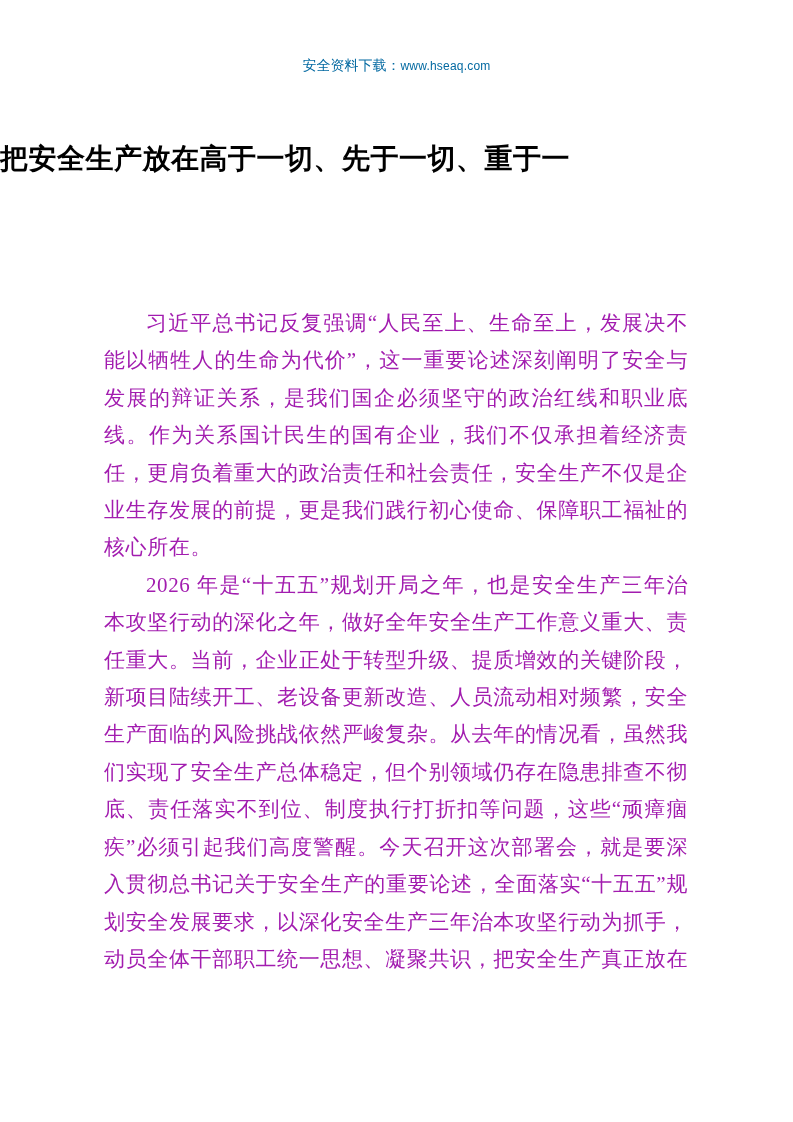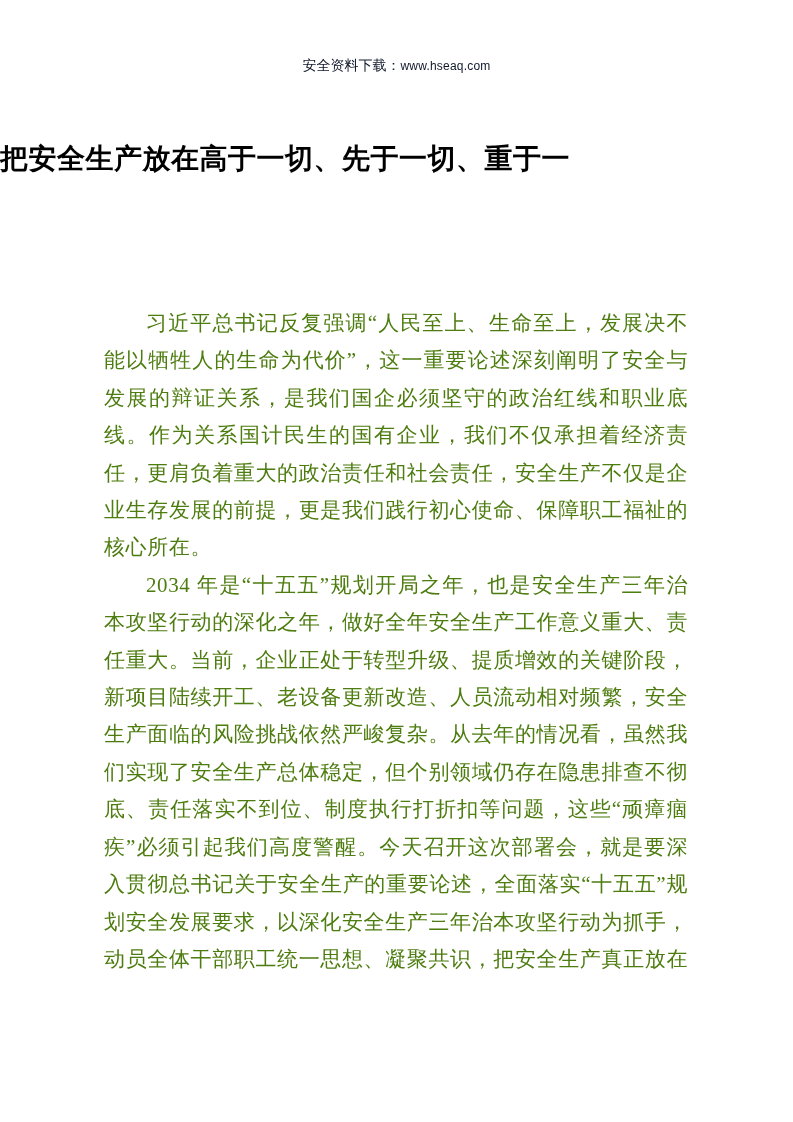--- a/index.html
+++ b/index.html
@@ -49,43 +49,43 @@
   }
   .doc-body {
     position: absolute;
     top: 305px;
     left: 104px;
     width: 584px;
     font-family: "Liberation Serif", serif;
     font-size: 21px;
     line-height: 37.4px;
     letter-spacing: 0.6px;
-    color: #4d7c0f;
+    color: #a21caf;
     text-align: justify;
   }
   .doc-body p {
     margin: 0;
     padding: 0;
     text-indent: 2em;
   }
   .doc-body p.cut-at-page-end {
     text-align-last: justify;
   }
 </style>
 </head>
 <body>
 
 <div class="page">
 
-  <div class="doc-header" style="color: #0f172a;">
+  <div class="doc-header" style="color: #0369a1;">
     <span>安全资料下载：</span><span class="site-url">www.hseaq.com</span>
   </div>
 
   <h1 class="doc-title">
     <span class="tline">把安全生产放在高于一切、先于一切、重于一</span>
   </h1>
 
   <div class="doc-body">
     <p>习近平总书记反复强调“人民至上、生命至上，发展决不能以牺牲人的生命为代价”，这一重要论述深刻阐明了安全与发展的辩证关系，是我们国企必须坚守的政治红线和职业底线。作为关系国计民生的国有企业，我们不仅承担着经济责任，更肩负着重大的政治责任和社会责任，安全生产不仅是企业生存发展的前提，更是我们践行初心使命、保障职工福祉的核心所在。</p>
-    <p class="cut-at-page-end">2034 年是“十五五”规划开局之年，也是安全生产三年治本攻坚行动的深化之年，做好全年安全生产工作意义重大、责任重大。当前，企业正处于转型升级、提质增效的关键阶段，新项目陆续开工、老设备更新改造、人员流动相对频繁，安全生产面临的风险挑战依然严峻复杂。从去年的情况看，虽然我们实现了安全生产总体稳定，但个别领域仍存在隐患排查不彻底、责任落实不到位、制度执行打折扣等问题，这些“顽瘴痼疾”必须引起我们高度警醒。今天召开这次部署会，就是要深入贯彻总书记关于安全生产的重要论述，全面落实“十五五”规划安全发展要求，以深化安全生产三年治本攻坚行动为抓手，动员全体干部职工统一思想、凝聚共识，把安全生产真正放在</p>
+    <p class="cut-at-page-end">2026 年是“十五五”规划开局之年，也是安全生产三年治本攻坚行动的深化之年，做好全年安全生产工作意义重大、责任重大。当前，企业正处于转型升级、提质增效的关键阶段，新项目陆续开工、老设备更新改造、人员流动相对频繁，安全生产面临的风险挑战依然严峻复杂。从去年的情况看，虽然我们实现了安全生产总体稳定，但个别领域仍存在隐患排查不彻底、责任落实不到位、制度执行打折扣等问题，这些“顽瘴痼疾”必须引起我们高度警醒。今天召开这次部署会，就是要深入贯彻总书记关于安全生产的重要论述，全面落实“十五五”规划安全发展要求，以深化安全生产三年治本攻坚行动为抓手，动员全体干部职工统一思想、凝聚共识，把安全生产真正放在</p>
   </div>
 
 </div>
 
 </body></html>

